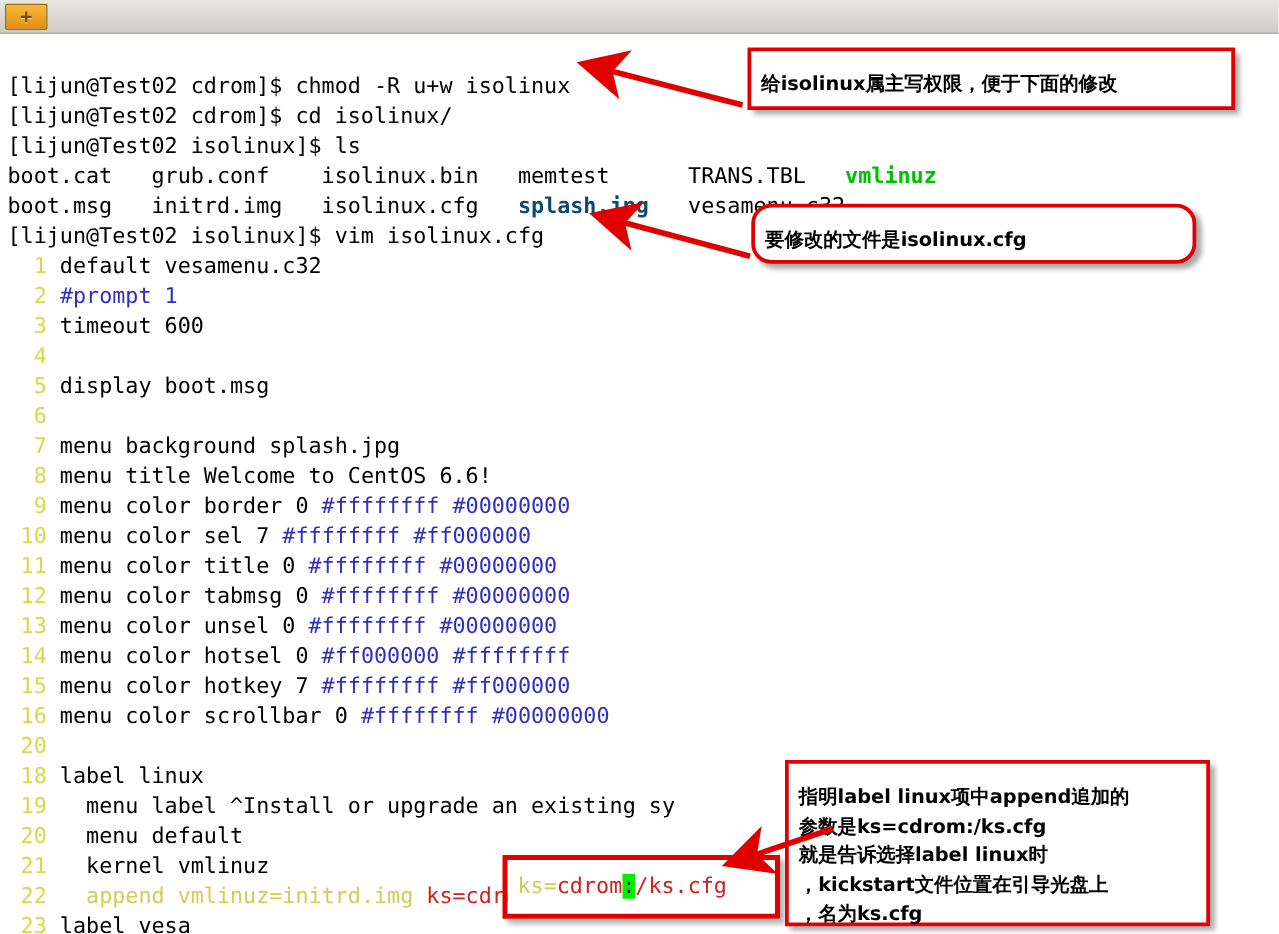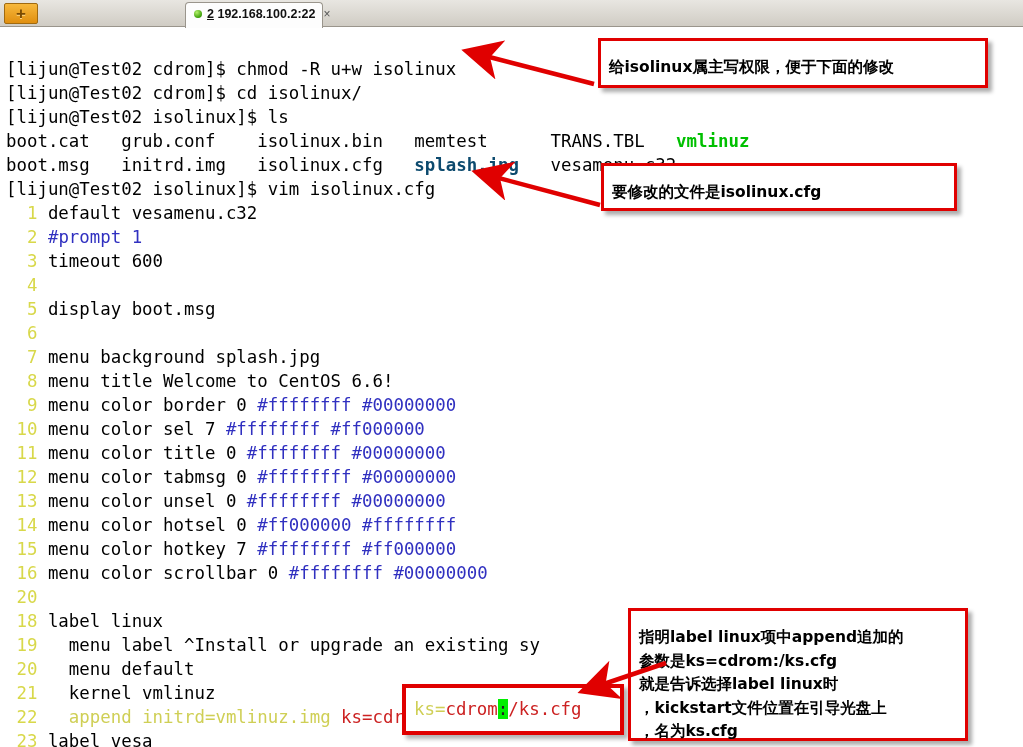--- a/index.html
+++ b/index.html
@@ -135,21 +135,21 @@
     font-family: "DejaVu Sans", sans-serif;
     font-size: 15.5px;
     font-weight: bold;
     color: #000000;
     line-height: 22px;
     padding: 15px 8px;
     white-space: pre-line;
     z-index: 10;
   }
   #anno1 { left: 598px; top: 38px;  width: 390px; height: 50px; }
-  #anno2 { left: 601px; top: 163px; width: 356px; height: 48px; }
+  #anno2 { left: 601px; top: 163px; width: 356px; height: 48px; border-radius: 16px; }
   #anno3 { left: 628px; top: 608px; width: 340px; height: 133px; line-height: 23.5px; }
 
   
   #hlbox {
     position: absolute;
     left: 402px; top: 684px;
     width: 222px; height: 51px;
     border: 4px solid #e00000;
     background: transparent;
     box-sizing: border-box;
@@ -182,23 +182,20 @@
 </style>
 </head>
 <body>
 
 <div id="tabbar">
   <div id="newtab-btn">
     <span class="plus">+</span>
   </div>
 
 
-  <div id="tab2" class="tab active">
-    <span class="led"></span><span class="num">2</span>&nbsp;<span>192.168.100.2:22</span><span class="closex">×</span>
-  </div>
 </div>
 
 <div id="terminal">
   <div id="termtext">[lijun@Test02 cdrom]$ chmod -R u+w isolinux
 [lijun@Test02 cdrom]$ cd isolinux/
 [lijun@Test02 isolinux]$ ls
 boot.cat   grub.conf    isolinux.bin   memtest      TRANS.TBL   <span class="c-grn">vmlinuz </span>
 boot.msg   initrd.img   isolinux.cfg   <span class="c-mag">splash.jpg   </span>vesamenu.c32
 [lijun@Test02 isolinux]$ vim isolinux.cfg
 <span class="c-lnum">  1</span> default vesamenu.c32
@@ -215,21 +212,21 @@
 <span class="c-lnum"> 12</span> menu color tabmsg 0 <span class="c-blue">#ffffffff #00000000</span>
 <span class="c-lnum"> 13</span> menu color unsel 0 <span class="c-blue">#ffffffff #00000000</span>
 <span class="c-lnum"> 14</span> menu color hotsel 0 <span class="c-blue">#ff000000 #ffffffff</span>
 <span class="c-lnum"> 15</span> menu color hotkey 7 <span class="c-blue">#ffffffff #ff000000</span>
 <span class="c-lnum"> 16</span> menu color scrollbar 0 <span class="c-blue">#ffffffff #00000000</span>
 <span class="c-lnum"> 20</span> 
 <span class="c-lnum"> 18</span> label linux
 <span class="c-lnum"> 19</span>   menu label ^Install or upgrade an existing sy
 <span class="c-lnum"> 20</span>   menu default
 <span class="c-lnum"> 21</span>   kernel vmlinuz
-<span class="c-lnum"> 22</span> <span class="c-yel">  append initrd=vmlinuz.img </span><span class="c-red">ks=cdrom:/ks.cfg</span>
+<span class="c-lnum"> 22</span> <span class="c-yel">  append vmlinuz=initrd.img </span><span class="c-red">ks=cdrom:/ks.cfg</span>
 <span class="c-lnum"> 23</span> label vesa
 </div>
 </div>
 
 <div id="hlbox-mask"></div>
 <div id="hlline"><span class="c-yel">ks=</span><span class="c-red">cdrom</span><span class="c-cursor">:</span><span class="c-red">/ks.cfg</span></div>
 <div id="hlbox"></div>
 
 <div class="anno" id="anno1">给isolinux属主写权限，便于下面的修改</div>
 <div class="anno" id="anno2">要修改的文件是isolinux.cfg</div>

